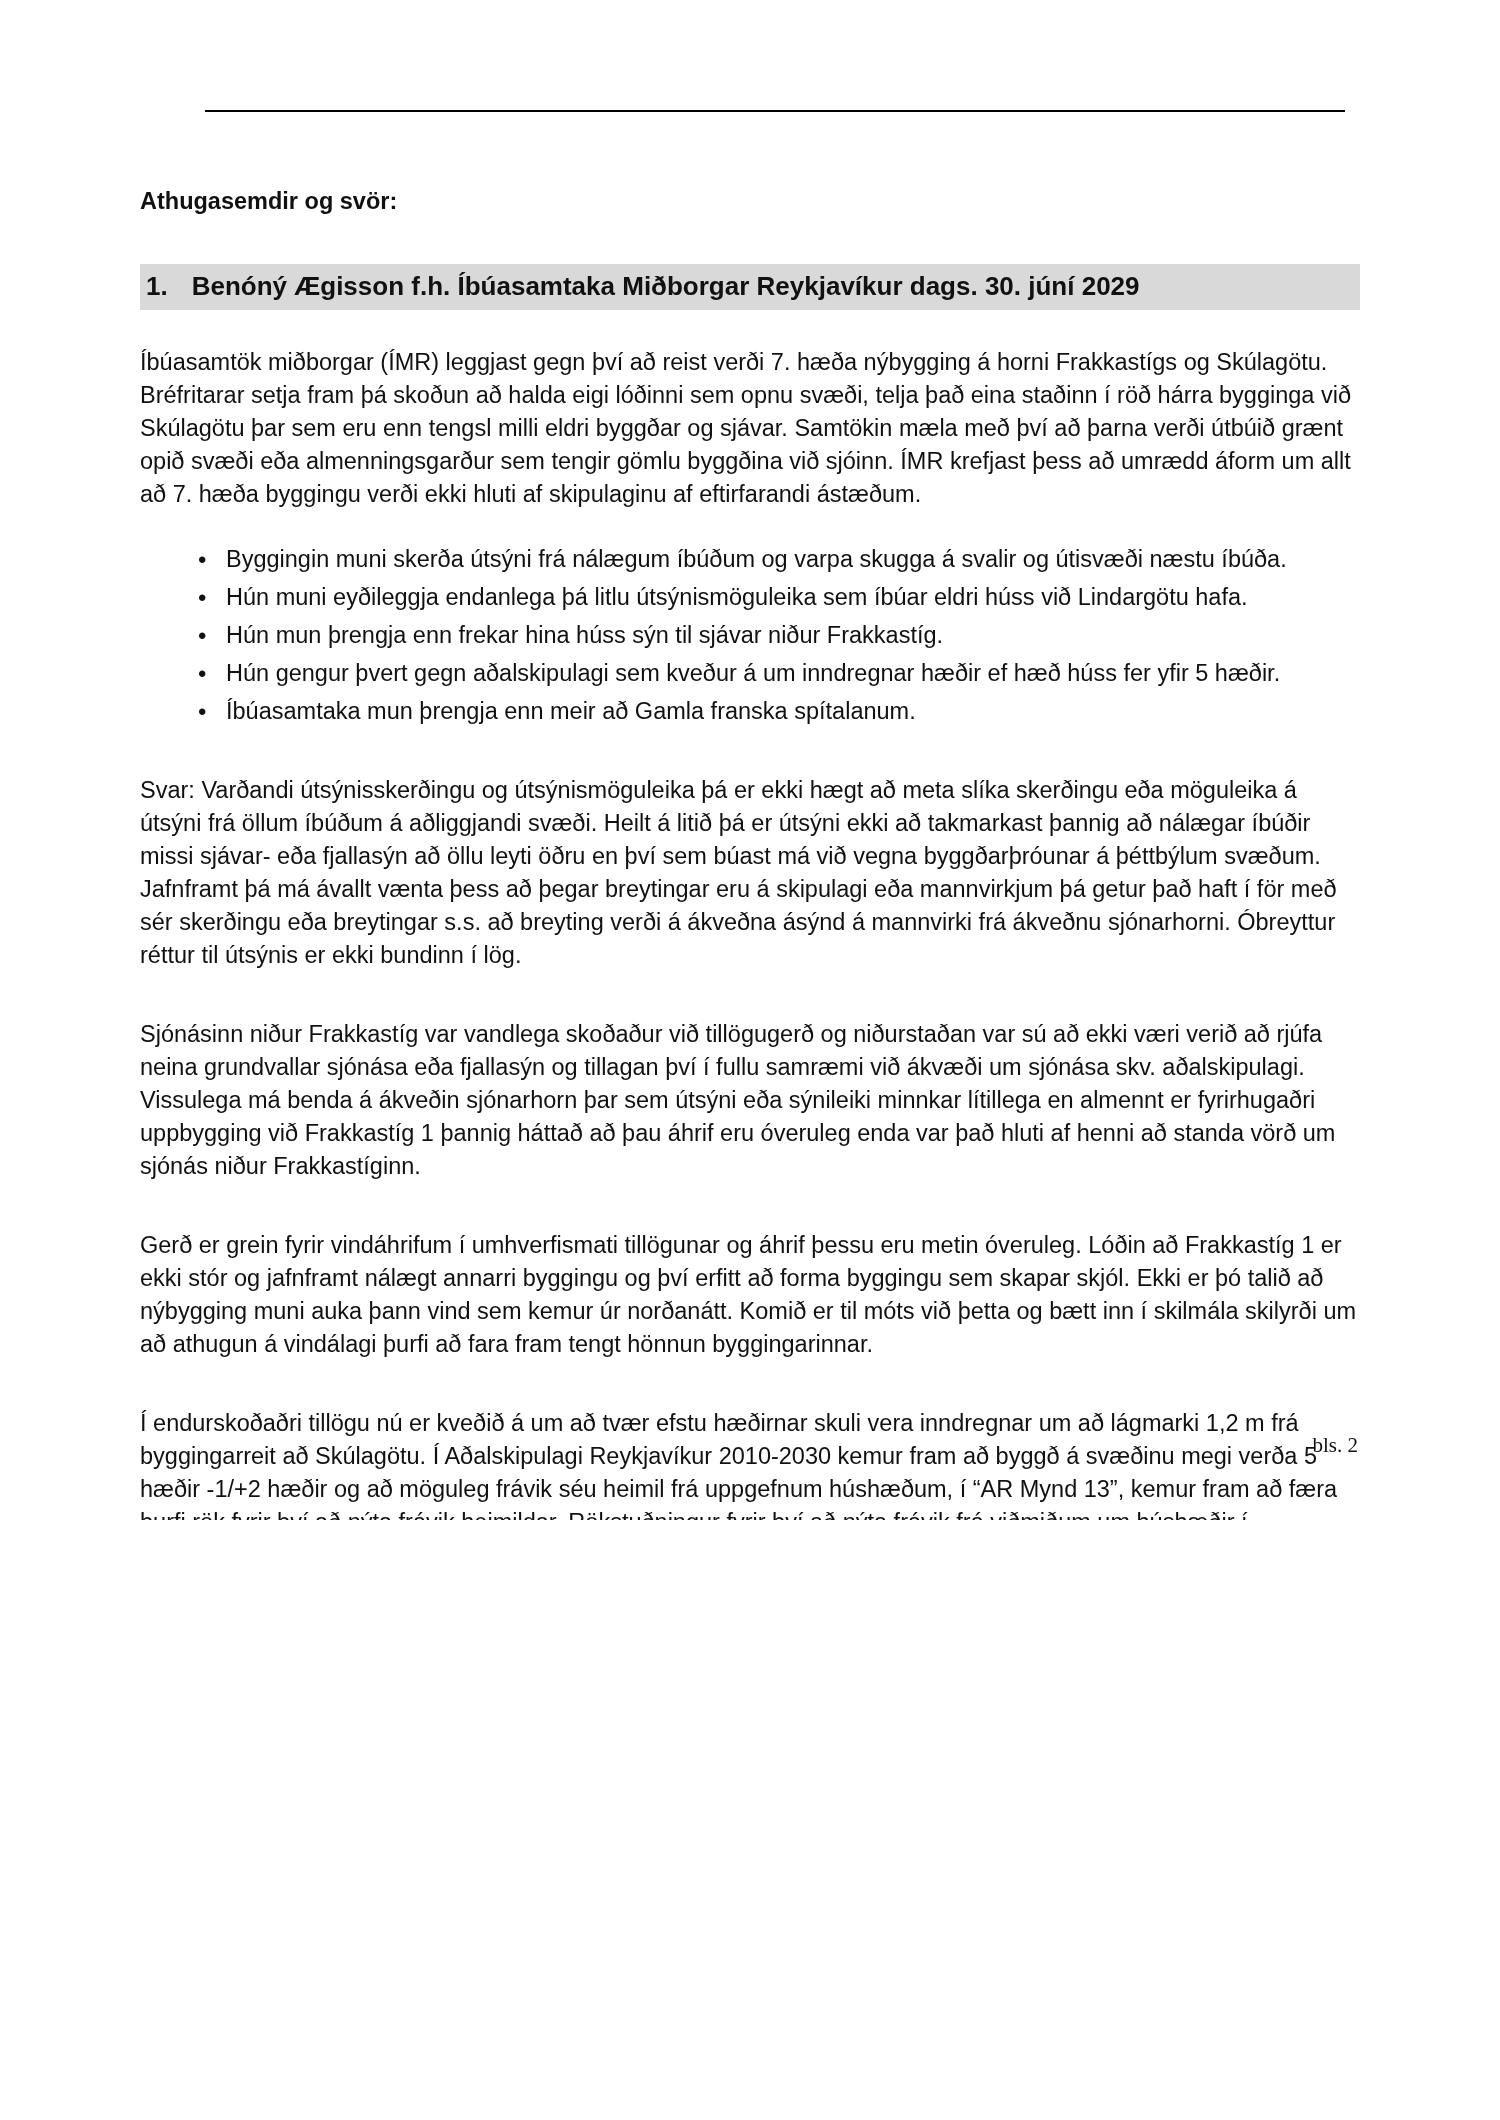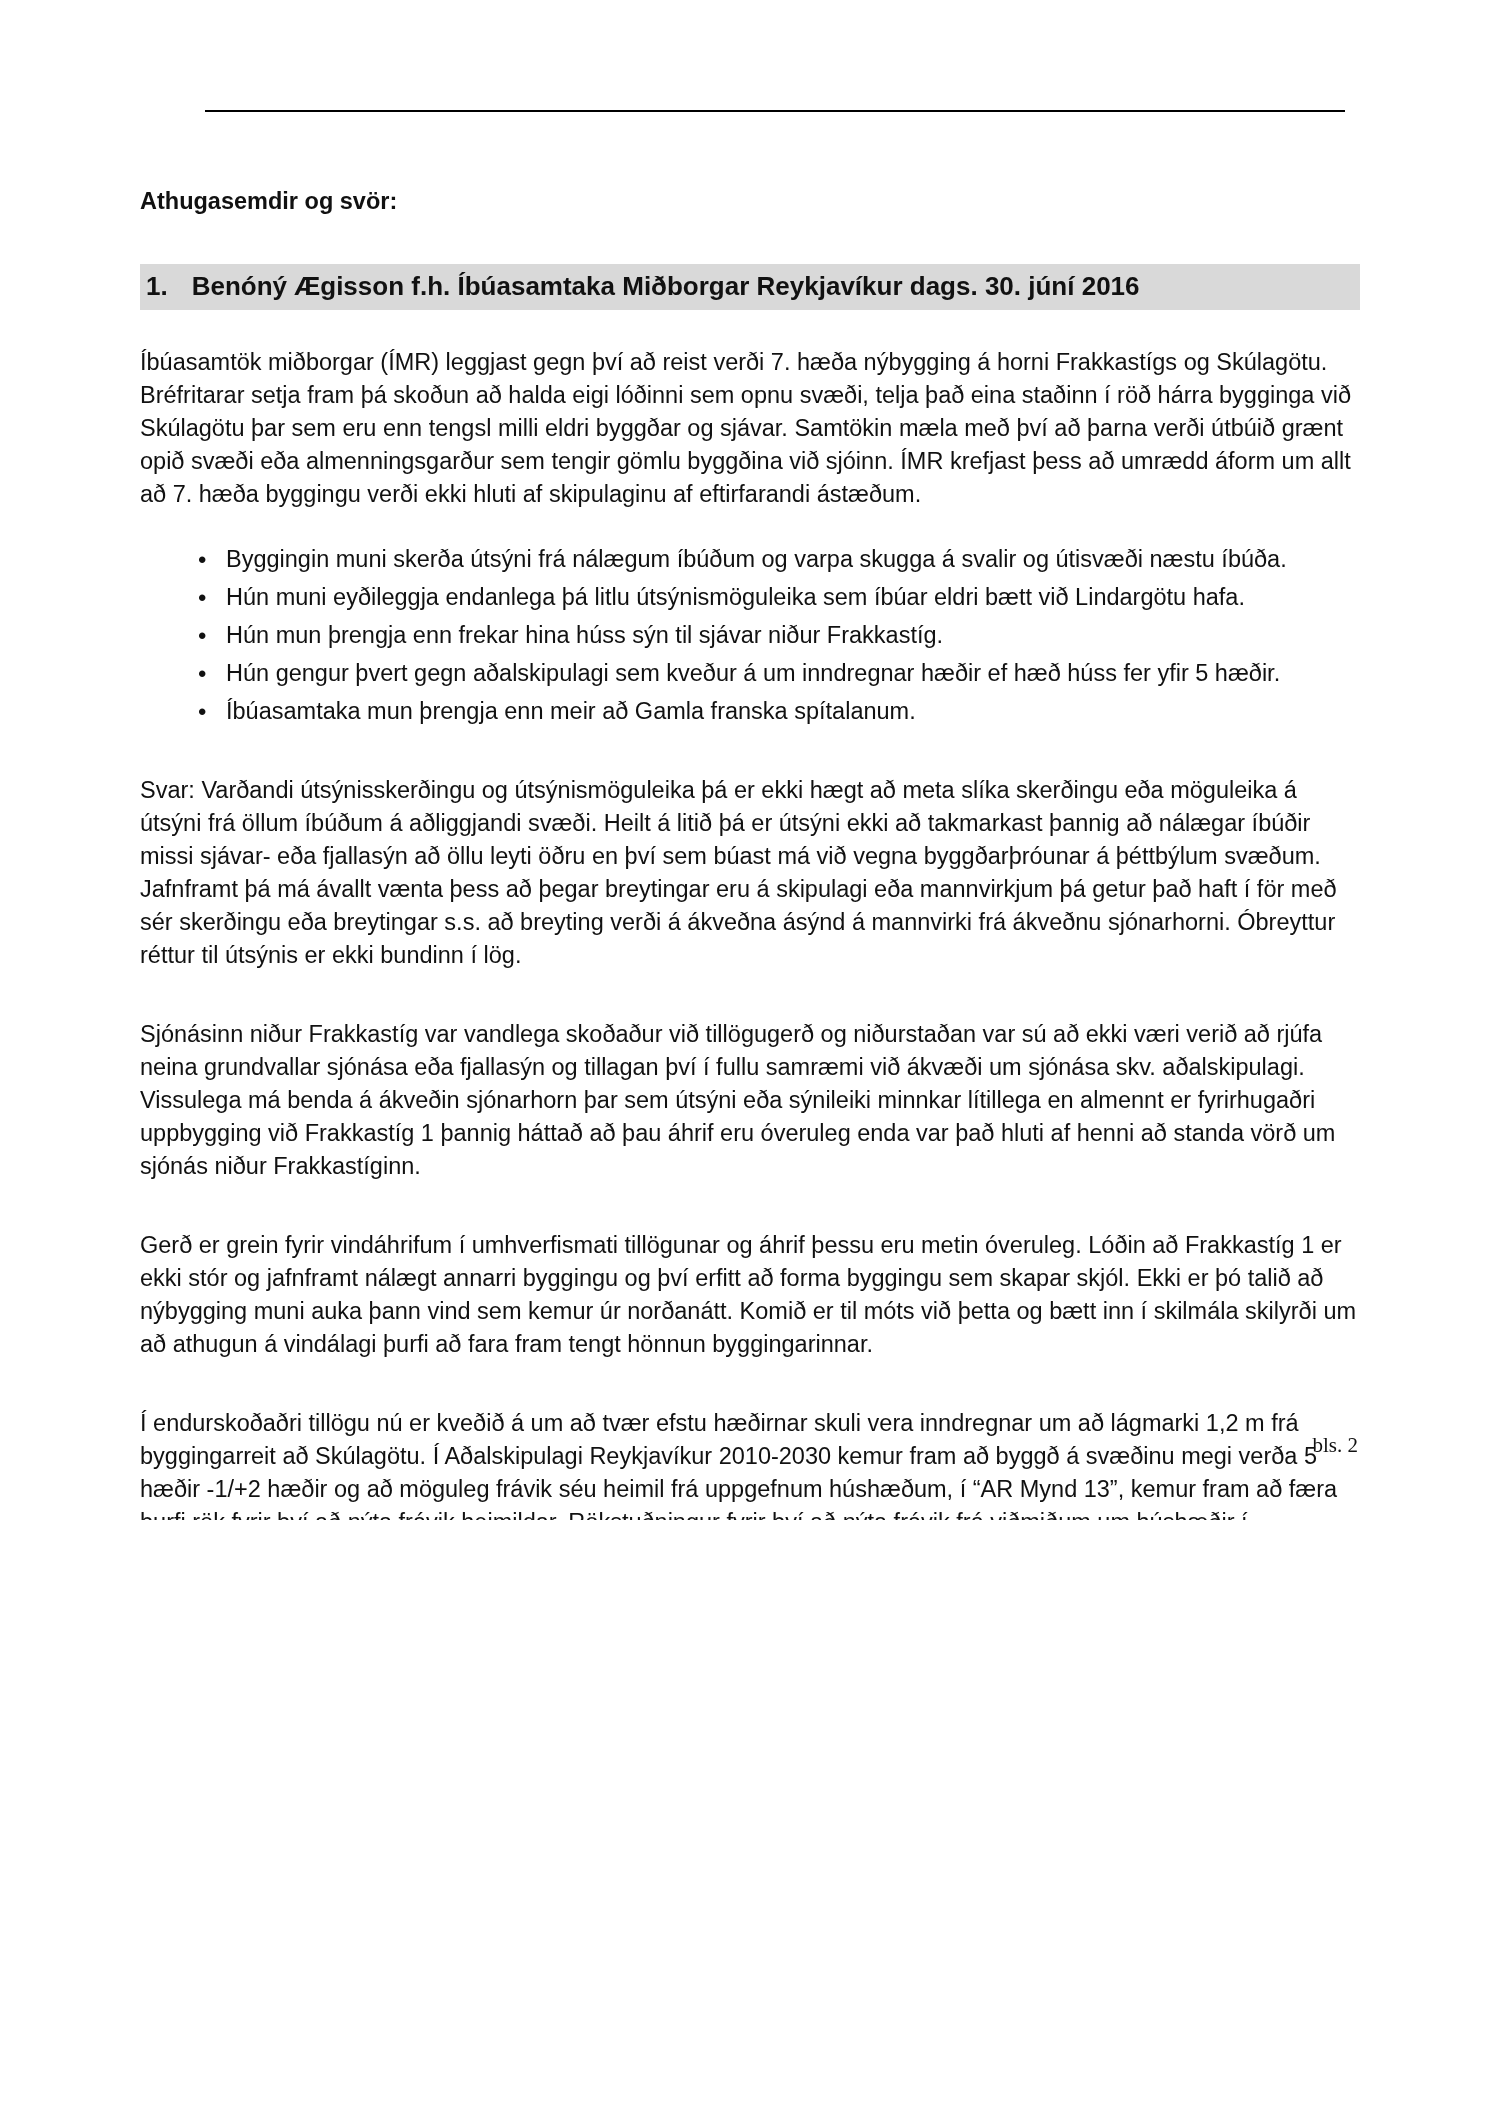--- a/index.html
+++ b/index.html
@@ -85,28 +85,28 @@
 <body>
 
 <div class="sheet">
 
   <div class="top-rule"></div>
 
   <p class="comments-heading">Athugasemdir og svör:</p>
 
   <h1 class="section-heading">
     <span class="num">1.</span>
-    <span class="ttl">Benóný Ægisson f.h. Íbúasamtaka Miðborgar Reykjavíkur  dags. 30. júní 2016</span>
+    <span class="ttl">Benóný Ægisson f.h. Íbúasamtaka Miðborgar Reykjavíkur  dags. 30. júní 2029</span>
   </h1>
 
   <p class="para first">Íbúasamtök miðborgar (ÍMR) leggjast gegn því að reist verði 7. hæða nýbygging á horni Frakkastígs og Skúlagötu. Bréfritarar setja fram þá skoðun að halda eigi lóðinni sem opnu svæði, telja það eina staðinn í röð hárra bygginga við Skúlagötu þar sem eru enn tengsl milli eldri byggðar og sjávar. Samtökin mæla með því að þarna verði útbúið grænt opið svæði eða almenningsgarður sem tengir gömlu byggðina við sjóinn.  ÍMR krefjast þess að umrædd áform um allt að 7. hæða byggingu verði ekki hluti af skipulaginu af eftirfarandi ástæðum.</p>
 
   <ul class="bullets">
     <li>Byggingin muni skerða útsýni frá nálægum íbúðum og varpa skugga á svalir og útisvæði næstu íbúða.</li>
-    <li>Hún muni eyðileggja endanlega þá litlu útsýnismöguleika sem íbúar eldri bætt við Lindargötu hafa.</li>
+    <li>Hún muni eyðileggja endanlega þá litlu útsýnismöguleika sem íbúar eldri húss við Lindargötu hafa.</li>
     <li>Hún mun þrengja enn frekar hina húss sýn til sjávar niður Frakkastíg.</li>
     <li>Hún gengur þvert gegn aðalskipulagi sem kveður á um inndregnar hæðir ef hæð húss fer yfir 5 hæðir.</li>
     <li>Íbúasamtaka mun þrengja enn meir að Gamla franska spítalanum.</li>
   </ul>
 
   <p class="para">
     <span class="svar-label">Svar:</span><span>  Varðandi útsýnisskerðingu og útsýnismöguleika þá er ekki hægt að meta slíka skerðingu eða möguleika á útsýni frá öllum íbúðum á aðliggjandi svæði. Heilt á litið þá er útsýni ekki að takmarkast þannig að nálægar íbúðir missi sjávar- eða fjallasýn að öllu leyti öðru en því sem búast má við vegna byggðarþróunar á þéttbýlum svæðum. Jafnframt þá má ávallt vænta þess að þegar breytingar eru á skipulagi eða mannvirkjum þá getur það haft í för með sér skerðingu eða breytingar s.s. að breyting verði á ákveðna ásýnd á mannvirki frá ákveðnu sjónarhorni. Óbreyttur réttur til útsýnis er ekki bundinn í lög.</span>
   </p>
 
   <p class="para">Sjónásinn niður Frakkastíg var vandlega skoðaður við tillögugerð og niðurstaðan var sú að ekki væri verið að rjúfa neina grundvallar sjónása eða fjallasýn og tillagan því í fullu samræmi við ákvæði um sjónása skv. aðalskipulagi. Vissulega má benda á ákveðin sjónarhorn þar sem útsýni eða sýnileiki minnkar lítillega en almennt er fyrirhugaðri uppbygging við Frakkastíg 1 þannig háttað að þau áhrif eru óveruleg enda var það hluti af henni að standa vörð um sjónás niður Frakkastíginn.</p>

